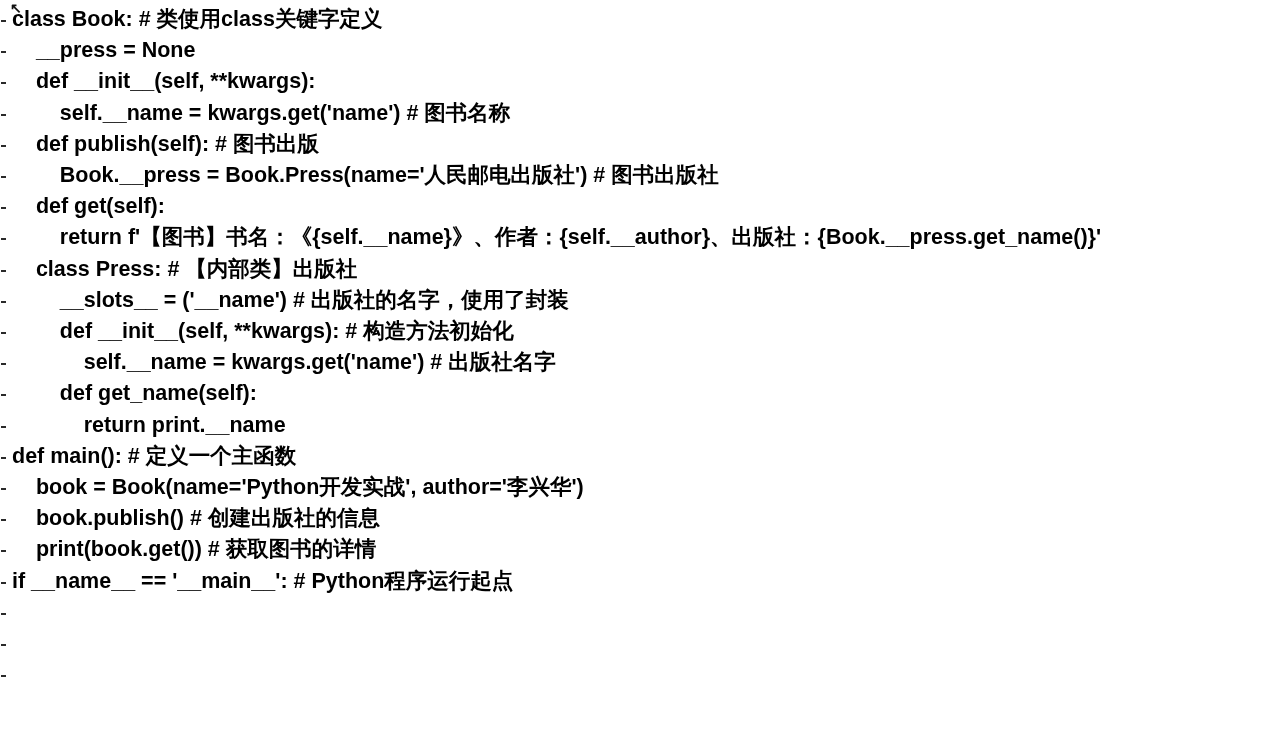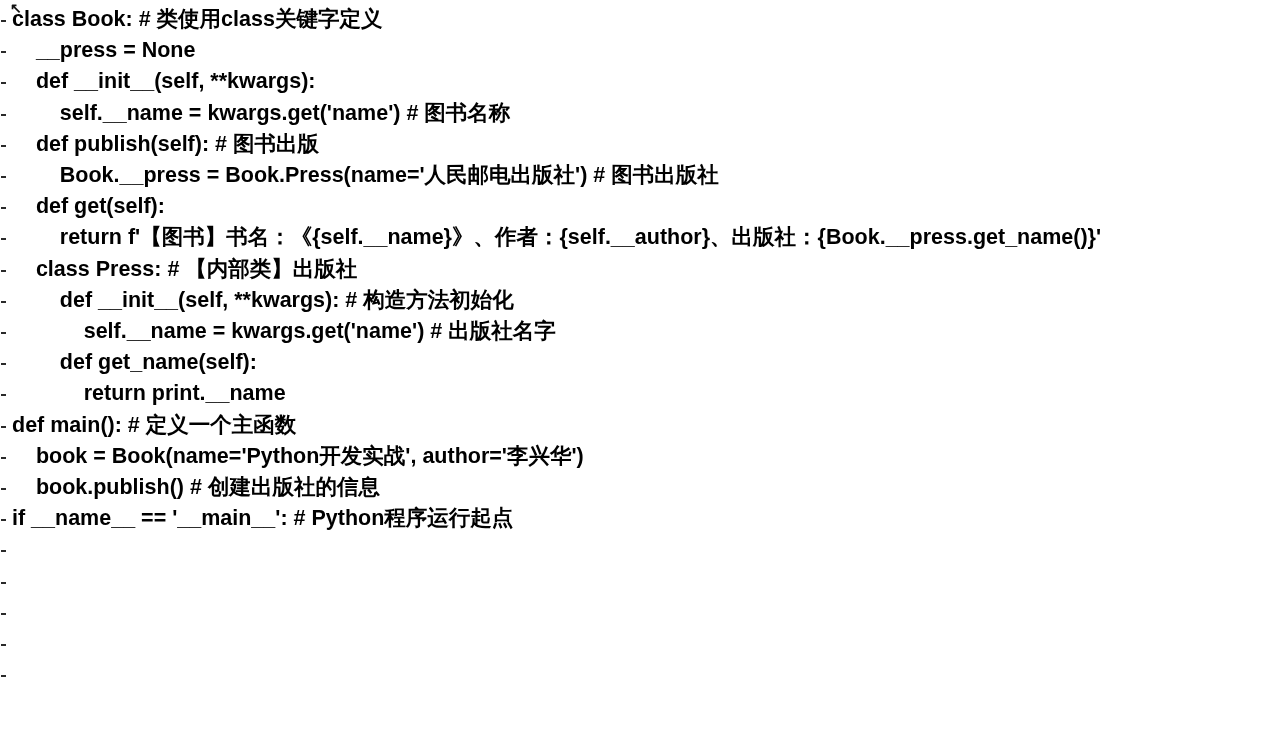--- a/index.html
+++ b/index.html
@@ -95,23 +95,25 @@
   <div class="code-area">
       <div class="code-line">class Book: # 类使用class关键字定义</div>
       <div class="code-line">    __press = None</div>
       <div class="code-line">    def __init__(self, **kwargs):</div>
       <div class="code-line">        self.__name = kwargs.get('name') # 图书名称</div>
       <div class="code-line">    def publish(self): # 图书出版</div>
       <div class="code-line">        Book.__press = Book.Press(name='人民邮电出版社') # 图书出版社</div>
       <div class="code-line">    def get(self):</div>
       <div class="code-line">        return f'【图书】书名：《{self.__name}》、作者：{self.__author}、出版社：{Book.__press.get_name()}'</div>
       <div class="code-line">    class Press: # 【内部类】出版社</div>
+      <div class="code-line">        __slots__ = ('__name') # 出版社的名字，使用了封装</div>
       <div class="code-line">        def __init__(self, **kwargs): # 构造方法初始化</div>
       <div class="code-line">            self.__name = kwargs.get('name') # 出版社名字</div>
       <div class="code-line">        def get_name(self):</div>
       <div class="code-line">            return print.__name</div>
       <div class="code-line">def main(): # 定义一个主函数</div>
       <div class="code-line">    book = Book(name='Python开发实战', author='李兴华')</div>
       <div class="code-line">    book.publish() # 创建出版社的信息</div>
+      <div class="code-line">    print(book.get()) # 获取图书的详情</div>
       <div class="code-line">if __name__ == '__main__': # Python程序运行起点</div>
     </div>
 
 </div>
 
 </body></html>

